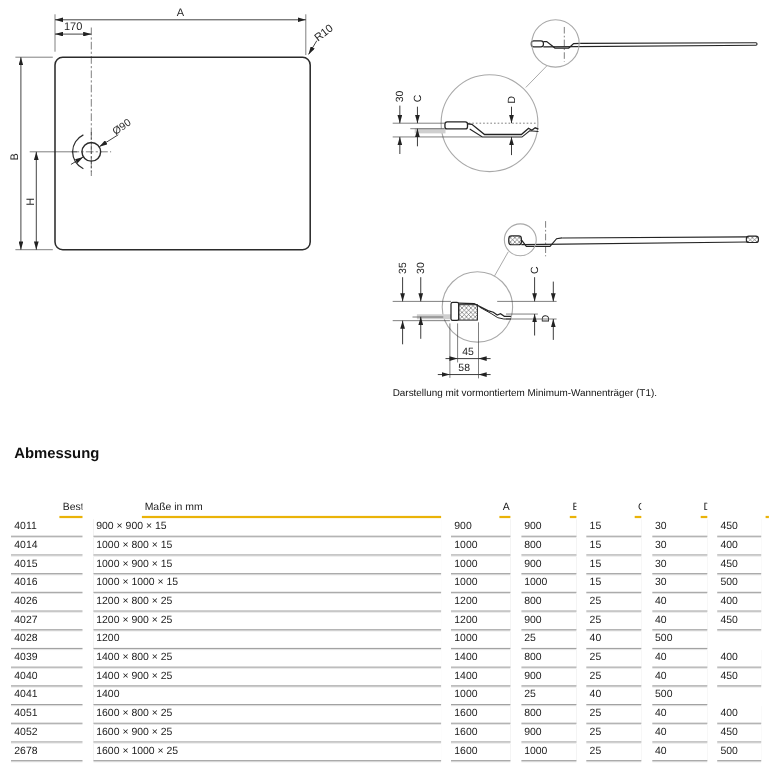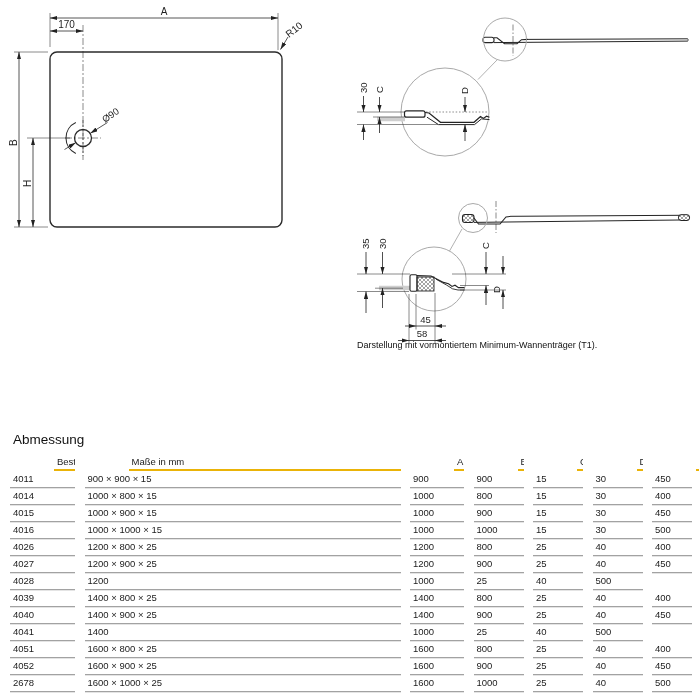--- a/index.html
+++ b/index.html
@@ -1,22 +1,22 @@
 <!DOCTYPE html>
 <html><head>
 <meta charset="utf-8">
 <style>
   html,body{margin:0;padding:0;background:#fff;}
   #page{position:relative;width:700px;height:700px;background:#fff;overflow:hidden;
         font-family:"Liberation Sans", sans-serif;color:#1b1b1b;}
   svg text{font-family:"Liberation Sans", sans-serif;fill:#1f1f1f;}
   .dimtxt{font-size:10px;}
   .dimtxt-s{font-size:9.5px;}
-  #caption{position:absolute;left:357px;top:340px;font-size:9px;font-weight:500;color:#111;}
-  #heading{position:absolute;left:13px;top:432px;font-size:13.5px;font-weight:400;color:#111;}
+  #caption{position:absolute;left:357px;top:352px;font-size:9px;font-weight:500;color:#111;}
+  #heading{position:absolute;left:13px;top:404px;font-size:13.5px;font-weight:700;color:#111;}
   #dims-table{position:absolute;left:10px;top:456px;width:682px;}
   .trow{display:grid;grid-template-columns:65px 316px 54px 50px 50px 50px 40px;column-gap:9.5px;}
   .tcell{font-size:9.5px;color:#1b1b1b;white-space:nowrap;overflow:hidden;}
   .trow.head .tcell{height:13px;line-height:12px;border-bottom:2px solid #eab308;font-weight:400;padding-left:3px;margin-left:44px;}
   .trow.data .tcell{height:16px;line-height:16px;border-bottom:1px solid #a2a2a2;box-shadow:0 1px 0 #e4e4e4;padding-left:3px;}
 </style>
 </head>
 <body>
 
 <div id="page">

